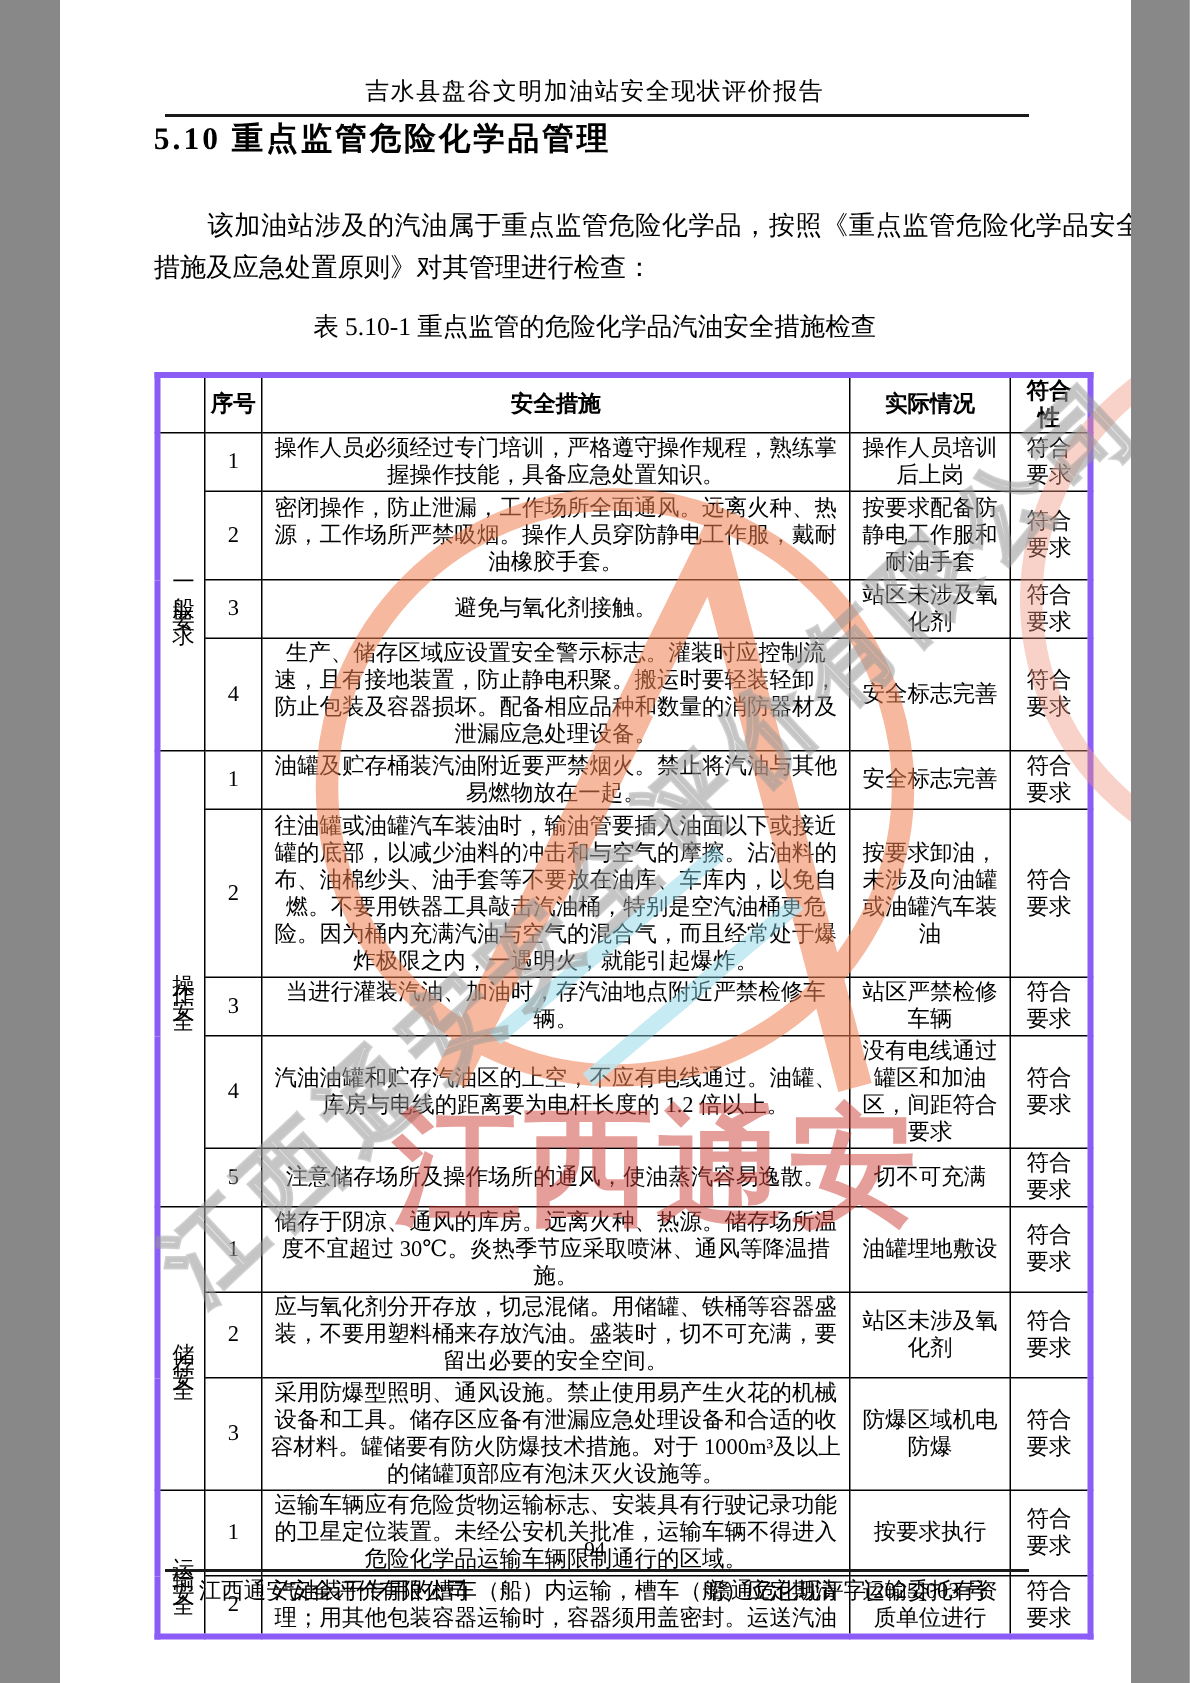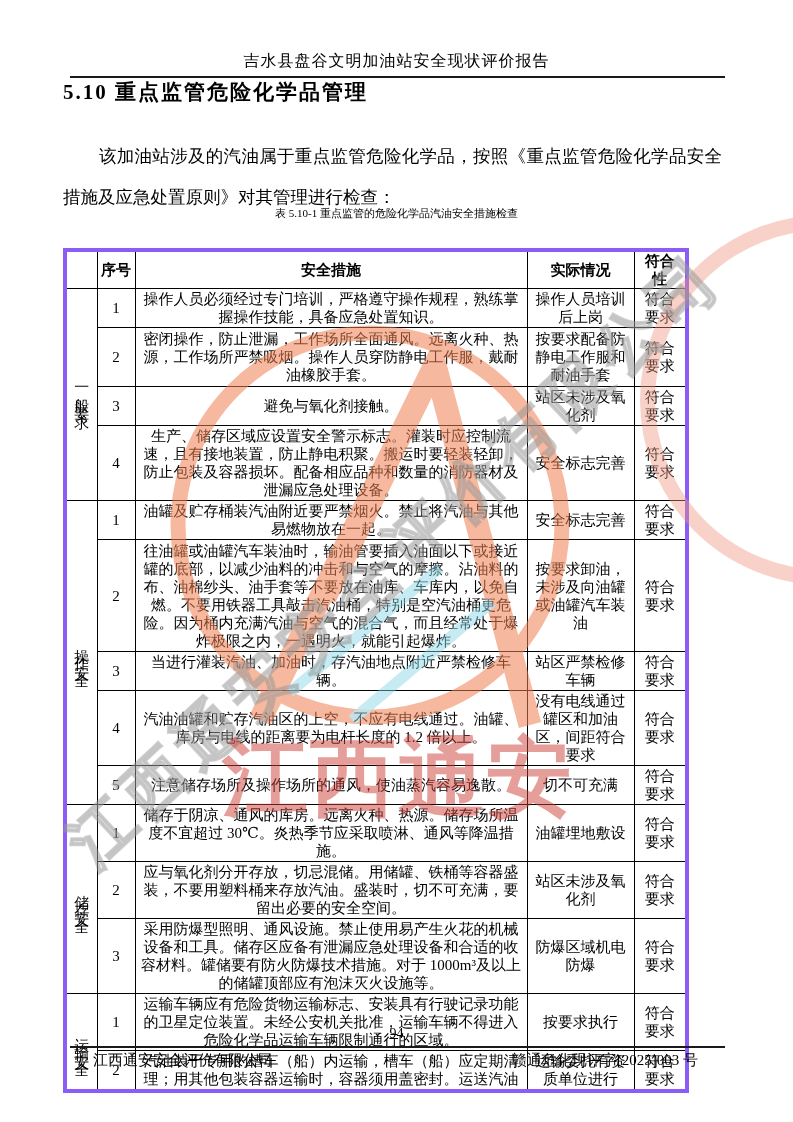--- a/index.html
+++ b/index.html
@@ -1,30 +1,30 @@
 <!DOCTYPE html>
 <html><head>
 <meta charset="utf-8">
 <style>
   html,body { margin:0; padding:0; background:#888; }
   .page {
-    position:relative; width:793px; height:1122px; margin:0 auto;
+    position:relative; width:714px; height:1122px; margin:0 auto;
     background:#ffffff; overflow:hidden;
     font-family:"Liberation Serif","DejaVu Serif",serif; color:#000;
   }
   
   .running-header { position:absolute; top:51px; left:0; right:0; text-align:center; font-size:16px; letter-spacing:1px; }
   .header-rule { position:absolute; top:76px; left:70px; right:68px; border-top:2px solid #1a1a1a; }
   .page-number { position:absolute; top:1026px; left:0; right:0; text-align:center; font-size:14px; }
   .footer-rule { position:absolute; top:1046px; left:70px; right:68px; border-top:2px solid #1a1a1a; }
   .footer-row { position:absolute; top:1051px; left:93px; right:95px; display:flex; justify-content:space-between; font-size:15px; }
   
   .section-title { position:absolute; top:78px; left:63px; font-size:21px; font-weight:bold; letter-spacing:2px; }
-  .intro { position:absolute; top:136px; left:63px; width:659px; font-size:17.5px; line-height:41px; text-indent:2.05em; text-align:justify; }
-  .caption { position:absolute; top:206px; left:0; right:0; text-align:center; font-size:11px; }
+  .intro { position:absolute; top:136px; left:63px; width:659px; font-size:17.5px; line-height:28px; text-indent:2.05em; text-align:justify; }
+  .caption { position:absolute; top:206px; left:0; right:0; text-align:center; font-size:17px; }
   
   table.check { position:absolute; top:248px; left:63px; width:622px; border-collapse:collapse; table-layout:fixed; border:4px solid #8b5cf6; background:transparent; }
   table.check td { border:1px solid #000; font-size:15px; line-height:18px; padding:1px 3px; text-align:center; vertical-align:middle; word-break:break-all; }
   table.check td.measure { padding:1px 4px; }
   table.check tr.hdr td { font-weight:bold; }
   table.check td.conf-hdr { padding:0 9px; }
   table.check td.gcell { padding:0; }
   .vlabel { writing-mode:vertical-lr; text-orientation:upright; letter-spacing:8px; margin:0 auto; font-size:15px; }
   
   .wm { position:absolute; pointer-events:none; z-index:6; }

